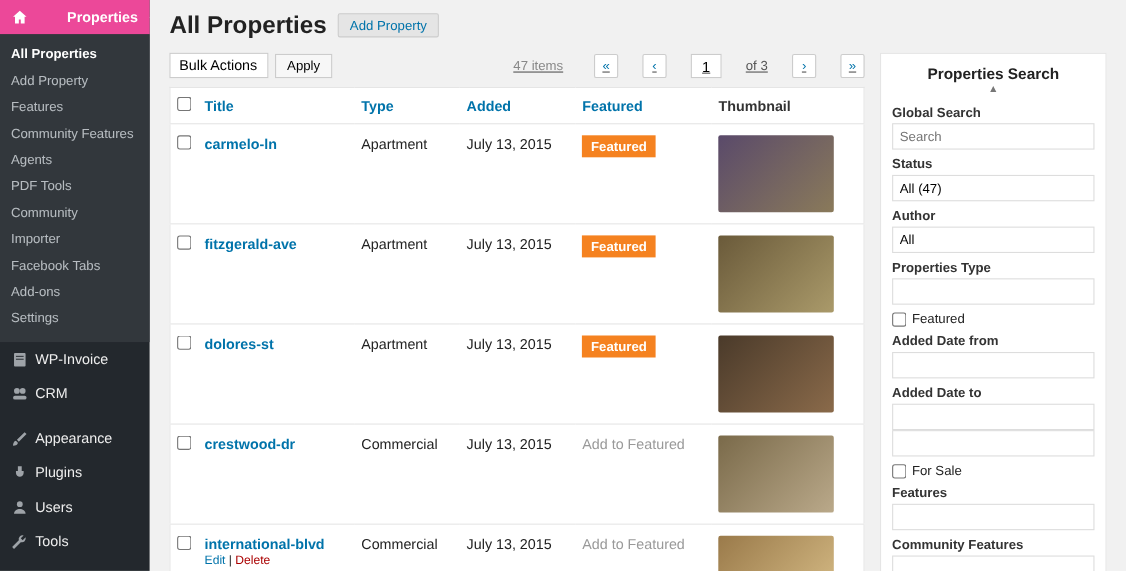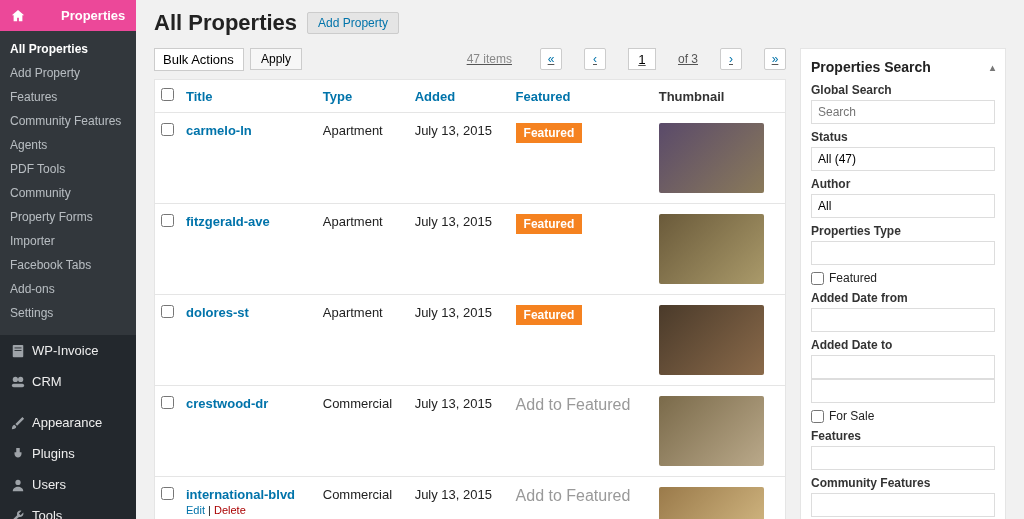--- a/index.html
+++ b/index.html
@@ -11,41 +11,41 @@
 .sidebar .menu-item.current::after { content: ""; position: absolute; right: -8px; top: 50%; transform: translateY(-50%); border: 8px solid transparent; border-right-color: #f1f1f1; }
 .sidebar .menu-item .ico { width: 20px; display: inline-flex; justify-content: center; margin-right: 4px; color: rgba(240,245,250,.6); }
 .sidebar .menu-item.current .ico { color: #fff; }
 .sidebar .submenu { background: #32373c; padding: 6px 0 10px 0; }
 .sidebar .submenu a { display: block; padding: 5px 10px; color: rgba(240,245,250,.7); font-size: 12px; cursor: pointer; }
 .sidebar .submenu a.cur { color: #fff; font-weight: 700; }
 .main { flex: 1; padding: 10px 18px 0 18px; overflow: hidden; }
 .page-head { display: flex; align-items: center; gap: 10px; margin-bottom: 12px; }
 .page-head h1 { font-size: 22px; font-weight: 700; }
 .btn { background: #e5e5e5; border: 1px solid #ccc; padding: 3px 10px; font-size: 12px; color: #0073aa; border-radius: 2px; cursor: pointer; }
-.toolbar { display: flex; align-items: flex-start; gap: 6px; margin-bottom: 8px; }
+.toolbar { display: flex; align-items: flex-end; gap: 6px; margin-bottom: 8px; }
 .bulk { border: 1px solid #ccc; background: #fff; padding: 3px 8px; font-size: 13px; }
 .apply-btn { border: 1px solid #ccc; background: #f7f7f7; padding: 3px 10px; font-size: 12px; cursor: pointer; }
 .pager { margin-left: auto; display: flex; align-items: center; gap: 22px; font-size: 12px; color: #555; text-decoration: underline; }
 .pager .cnt { color: #888; margin-right: 6px; }
 .pager .pbtn { border: 1px solid #ccc; background: #fff; width: 22px; height: 22px; display: flex; align-items: center; justify-content: center; color: #0073aa; cursor: pointer; border-radius: 2px; }
 .pager input { width: 28px; height: 22px; border: 1px solid #ccc; text-align: center; }
 table.wp { width: 100%; border-collapse: collapse; background: #fff; border: 1px solid #e5e5e5; }
 table.wp th { text-align: left; padding: 8px 6px; font-size: 13px; color: #0073aa; font-weight: 700; border-bottom: 1px solid #e5e5e5; }
 table.wp th.cb { width: 24px; }
 table.wp th.plain { color: #333; }
 table.wp td { padding: 10px 6px; border-bottom: 1px solid #e5e5e5; vertical-align: top; font-size: 13px; }
 table.wp td a.tlink { color: #0073aa; font-weight: 700; cursor: pointer; }
 .badge { background: #f58220; color: #fff; font-weight: 700; padding: 3px 8px; font-size: 12px; display: inline-block; }
-.add-feat { color: #999; font-size: 16px; cursor: pointer; margin-top: 48px; }
+.add-feat { color: #999; font-size: 13px; cursor: pointer; margin-top: 48px; }
 .thumb { width: 105px; height: 70px; background: #888; border-radius: 2px; }
 .row-actions { font-size: 11px; margin-top: 2px; }
 .row-actions a { color: #0073aa; cursor: pointer; }
 .row-actions .del { color: #a00; }
 .searchbox { width: 206px; background: #fff; border: 1px solid #e5e5e5; padding: 10px 10px; flex-shrink: 0; }
-.searchbox h3 { font-size: 14px; font-weight: 700; margin-bottom: 8px; display: flex; justify-content: space-between; align-items: center; }
+.searchbox h3 { font-size: 14px; font-weight: 700; margin-bottom: 8px; display: flex; justify-content: space-between; align-items: center; flex-direction: column; }
 .searchbox label { display: block; font-size: 12px; font-weight: 700; color: #333; margin: 6px 0 3px 0; }
 .searchbox input[type=text], .searchbox select { width: 100%; border: 1px solid #ddd; padding: 4px 6px; font-size: 12px; background: #fff; }
 .searchbox .ck { display: flex; align-items: center; gap: 5px; font-size: 12px; margin: 6px 0; }
 .content-row { display: flex; gap: 14px; align-items: flex-start; }
 .table-area { flex: 1; }
 .th1 { background: linear-gradient(135deg,#5a4a6a,#8a7a5a); }
 .th2 { background: linear-gradient(135deg,#6a5a3a,#aa9a6a); }
 .th3 { background: linear-gradient(135deg,#4a3a2a,#8a6a4a); }
 .th4 { background: linear-gradient(135deg,#7a6a4a,#baa98a); }
 .th5 { background: linear-gradient(135deg,#9a7a4a,#dac08a); }
@@ -65,21 +65,20 @@
       <span>Properties</span>
     </div>
     <div class="submenu" id="submenu">
         <a class="cur">All Properties</a>
         <a>Add Property</a>
         <a>Features</a>
         <a>Community Features</a>
         <a>Agents</a>
         <a>PDF Tools</a>
         <a>Community</a>
-        <a>Property Forms</a>
         <a>Importer</a>
         <a>Facebook Tabs</a>
         <a>Add-ons</a>
         <a>Settings</a>
       </div>
     <div id="mainmenu">
         <div class="menu-item">
           <span class="ico">
             <svg width="14" height="14" viewBox="0 0 16 16" fill="currentColor">
               <rect x="2" y="1" width="12" height="14" rx="1"></rect>

